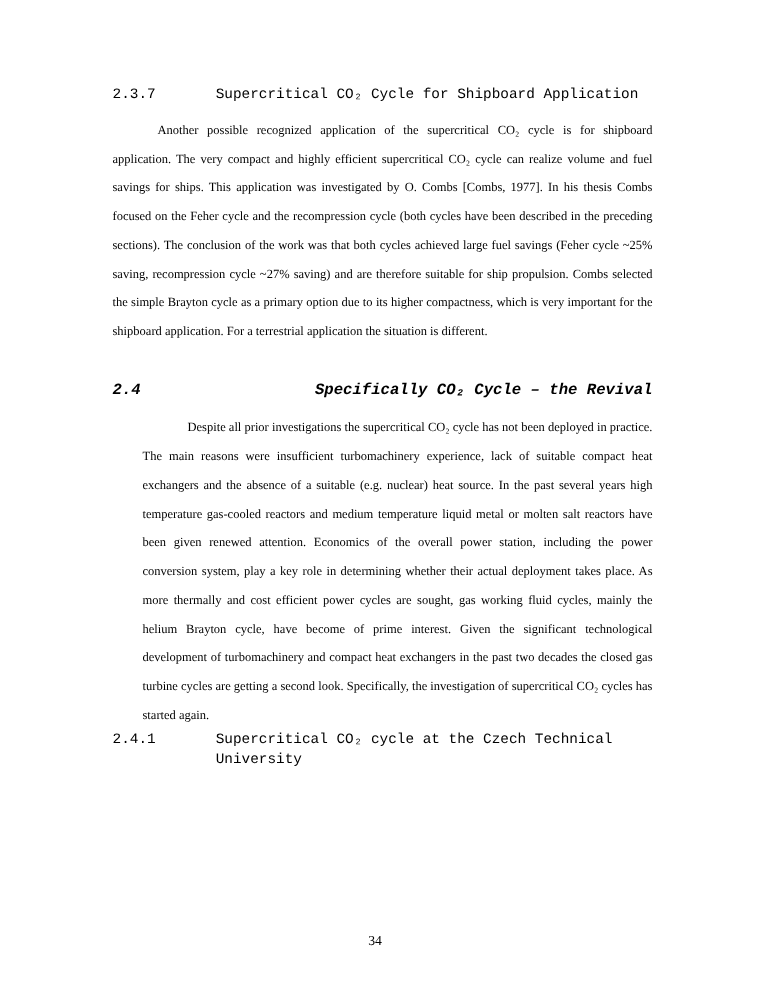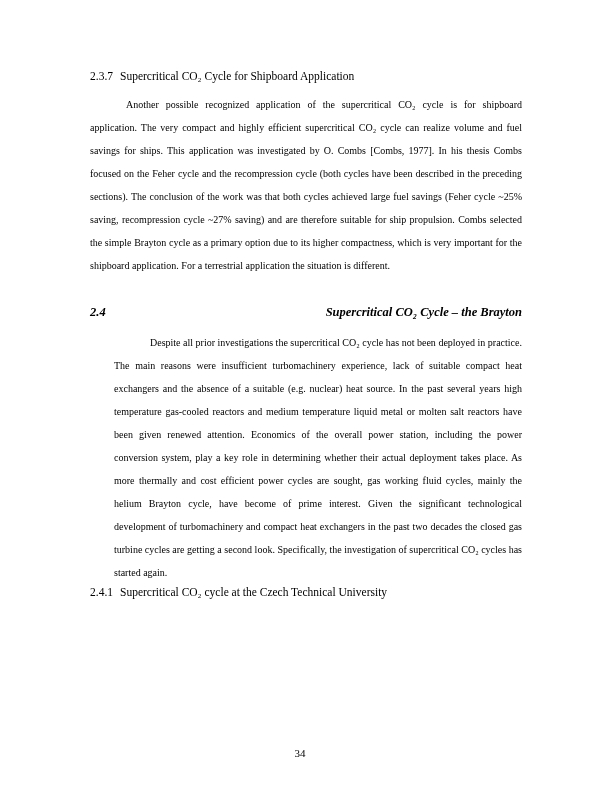--- a/index.html
+++ b/index.html
@@ -15,27 +15,28 @@
     color: #000000;
     overflow: hidden;
   }
   .page {
     position: absolute;
     inset: 0;
     padding: 68px 90px 60px 90px;
     box-sizing: border-box;
   }
   .heading {
-    font-family: Liberation Serif, serif;
+    font-family: Liberation Mono, monospace;
     font-size: 11.5px;
     font-weight: 400;
     font-style: normal;
     margin: 0;
     line-height: 16px;
     display: flex;
+    gap: 48px;
   }
   .heading .h-num {
     display: inline-block;
     min-width: 30px;
     flex: 0 0 auto;
   }
   .heading.h-main {
     font-size: 12.5px;
     font-weight: 700;
     font-style: italic;
@@ -72,21 +73,21 @@
     <h2 class="heading">
       <span class="h-num">2.3.7</span>
       <span class="h-title">Supercritical CO₂ Cycle for Shipboard Application</span>
     </h2>
     <p class="body-par">Another possible recognized application of the supercritical CO₂ cycle is for shipboard application.  The very compact and highly efficient supercritical CO₂ cycle can realize volume and fuel savings for ships.  This application was investigated by O. Combs [Combs, 1977].  In his thesis Combs focused on the Feher cycle and the recompression cycle (both cycles have been described in the preceding sections).  The conclusion of the work was that both cycles achieved large fuel savings (Feher cycle ~25% saving, recompression cycle ~27% saving) and are therefore suitable for ship propulsion.  Combs selected the simple Brayton cycle as a primary option due to its higher compactness, which is very important for the shipboard application.  For a terrestrial application the situation is different.</p>
   </section>
 
   <section>
     <h2 class="heading h-main sec-gap-1">
       <span class="h-num">2.4</span>
-      <span class="h-title">Supercritical CO₂ Cycle – the Brayton</span>
+      <span class="h-title">Specifically CO₂ Cycle – the Revival</span>
     </h2>
     <p class="body-par after-main">Despite all prior investigations the supercritical CO₂ cycle has not been deployed in practice.  The main reasons were insufficient turbomachinery experience, lack of suitable compact heat exchangers and the absence of a suitable (e.g. nuclear) heat source.  In the past several years high temperature gas-cooled reactors and medium temperature liquid metal or molten salt reactors have been given renewed attention.  Economics of the overall power station, including the power conversion system, play a key role in determining whether their actual deployment takes place.  As more thermally and cost efficient power cycles are sought, gas working fluid cycles, mainly the helium Brayton cycle, have become of prime interest.  Given the significant technological development of turbomachinery and compact heat exchangers in the past two decades the closed gas turbine cycles are getting a second look.  Specifically, the investigation of supercritical CO₂ cycles has started again.</p>
   </section>
 
   <section>
     <h2 class="heading sec-gap-2">
       <span class="h-num">2.4.1</span>
       <span class="h-title">Supercritical CO₂ cycle at the Czech Technical University</span>
     </h2>
   </section>

